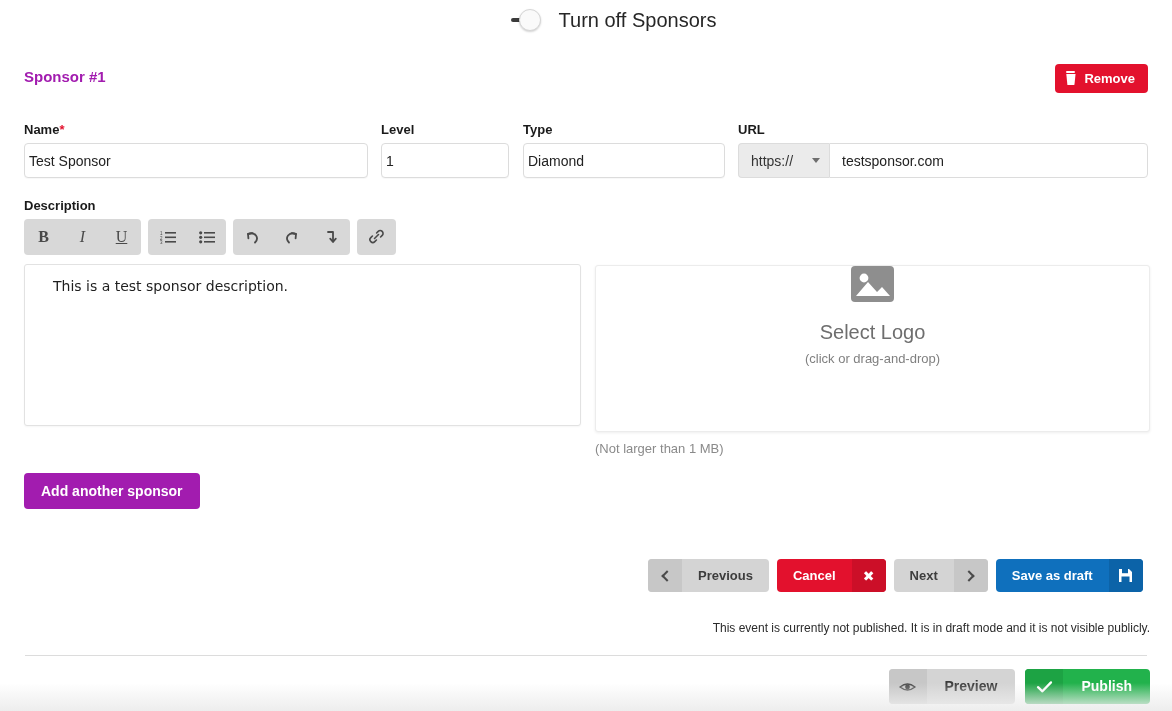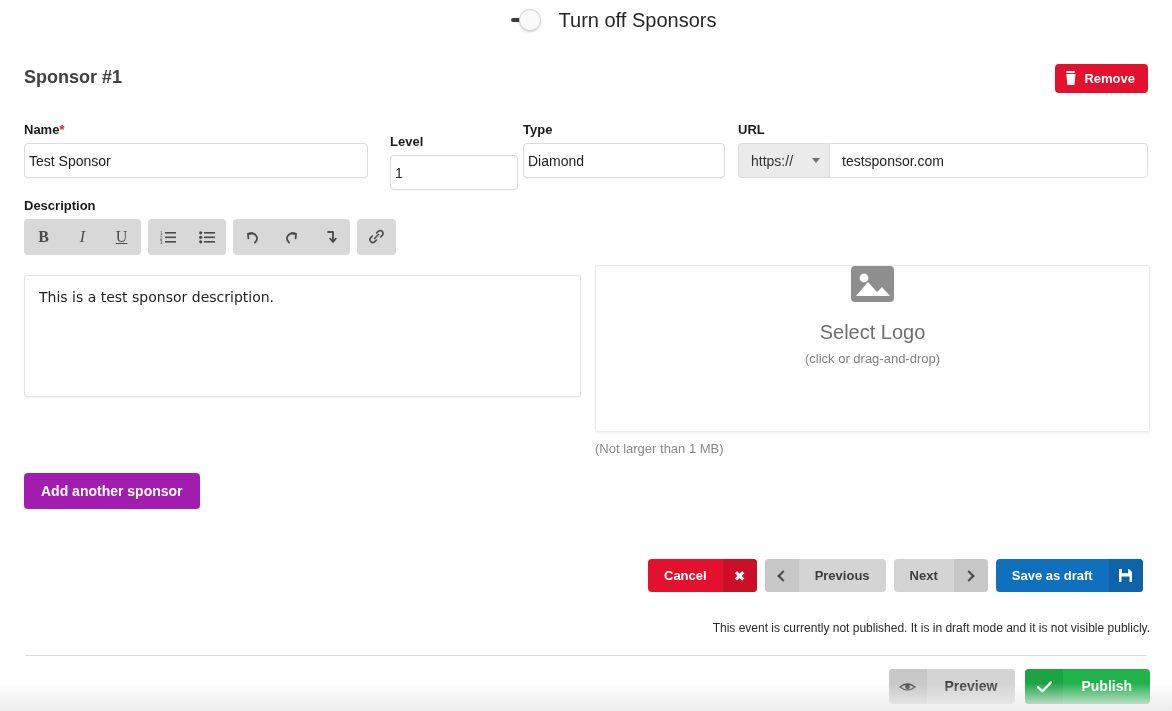--- a/index.html
+++ b/index.html
@@ -31,21 +31,21 @@
     width: 22px; height: 22px; border-radius: 50%;
     background: #fafafa; border: 1px solid #d6d6d6;
     box-shadow: 0 1px 2px rgba(0,0,0,.18);
   }
   .toggle-label { font-size: 20px; color: #262626; font-weight: 400; }
 
   
   .sponsor-head {
     position: absolute; left: 24px; top: 66px; right: 24px; height: 34px;
   }
-  .sponsor-title { font-size: 18px; font-weight: bold; color: #404040; line-height: 22px; }
+  .sponsor-title { font-size: 15px; font-weight: bold; color: #a21caf; line-height: 22px; }
   .btn-remove {
     position: absolute; right: 0; top: -2px;
     background: #e3112d; color: #fff; border: none; border-radius: 4px;
     height: 29px; padding: 0 13px 0 10px;
     display: flex; align-items: center; gap: 8px;
     font-size: 13px; font-weight: bold; cursor: pointer;
     font-family: "Liberation Sans", sans-serif;
   }
   .trash { width: 11px; height: 13px; position: relative; flex: 0 0 auto; }
   .trash::before {
@@ -66,21 +66,21 @@
   .req { color: #e3112d; font-weight: bold; }
   .text-input {
     height: 35px; border: 1px solid #dcdcdc; border-radius: 4px;
     background: #fff; font-size: 14px; color: #222;
     padding: 0 4px; display: flex; align-items: center;
     box-shadow: 0 1px 1px rgba(0,0,0,.03);
     font-family: "Liberation Sans", sans-serif;
   }
 
   #f-name  { position: absolute; left: 24px;  top: 122px; width: 344px; }
-  #f-level { position: absolute; left: 390px; top: 122px; width: 128px; margin-top: 12px; }
+  #f-level { position: absolute; left: 381px; top: 122px; width: 128px; }
   #f-type  { position: absolute; left: 523px; top: 122px; width: 202px; }
   #f-url   { position: absolute; left: 738px; top: 122px; width: 410px; }
 
   .url-group { display: flex; height: 35px; }
   .url-prefix {
     width: 91px; border: 1px solid #dcdcdc; border-right: none;
     border-radius: 4px 0 0 4px; background: #ebebeb;
     display: flex; align-items: center; justify-content: space-between;
     padding: 0 9px 0 12px; font-size: 14px; color: #343434; cursor: pointer;
   }
@@ -108,23 +108,23 @@
     width: 39px; height: 36px; display: flex; align-items: center;
     justify-content: center; cursor: pointer; color: #4a4a4a;
     font-size: 15px;
   }
   .tb-btn.b { font-weight: bold; font-family: "Liberation Serif", serif; font-size: 16px; }
   .tb-btn.i { font-style: italic; font-family: "Liberation Serif", serif; font-size: 16px; }
   .tb-btn.u { text-decoration: underline; font-family: "Liberation Serif", serif; font-size: 16px; }
   .tb-btn svg { display: block; }
 
   .desc-area {
-    position: absolute; left: 24px; top: 275px; width: 557px; height: 122px;
+    position: absolute; left: 24px; top: 264px; width: 557px; height: 162px;
     border: 1px solid #e2e2e2; border-radius: 3px; background: #fff;
-    padding: 12px 14px; font-size: 14px; color: #1f1f1f;
+    padding: 12px 28px; font-size: 14px; color: #1f1f1f;
     font-family: "DejaVu Sans", sans-serif;
     box-shadow: 0 1px 2px rgba(0,0,0,.04);
     overflow: hidden; line-height: 1.4;
   }
 
   
   .logo-drop {
     position: absolute; left: 595px; top: 265px; width: 555px; height: 167px;
     border: 1px solid #ececec; border-radius: 3px; background: #fff;
     box-shadow: 0 1px 3px rgba(0,0,0,.07);
@@ -316,29 +316,29 @@
       <path d="M5 30 L 17 16 L 26 26 L 31 21 L 39 30 Z" fill="#ffffff"></path>
     </svg>
     <div class="logo-main">Select Logo</div>
     <div class="logo-sub">(click or drag-and-drop)</div>
   </div>
   <div class="size-hint">(Not larger than 1 MB)</div>
 
   <button class="btn-add">Add another sponsor</button>
 
   <div class="nav-row">
+    <div class="nav-btn btn-prev">
+      <span class="ic">
+          <span class="chev left"></span>
+        </span>
+      <span class="txt">Previous</span>
+    </div>
     <div class="nav-btn btn-cancel">
       <span class="txt">Cancel</span>
       <span class="ic">✖</span>
-    </div>
-    <div class="nav-btn btn-prev">
-      <span class="ic">
-          <span class="chev left"></span>
-        </span>
-      <span class="txt">Previous</span>
     </div>
     <div class="nav-btn btn-next">
       <span class="txt">Next</span>
       <span class="ic">
           <span class="chev right"></span>
         </span>
     </div>
     <div class="nav-btn btn-save">
       <span class="txt">Save as draft</span>
       <span class="ic">

